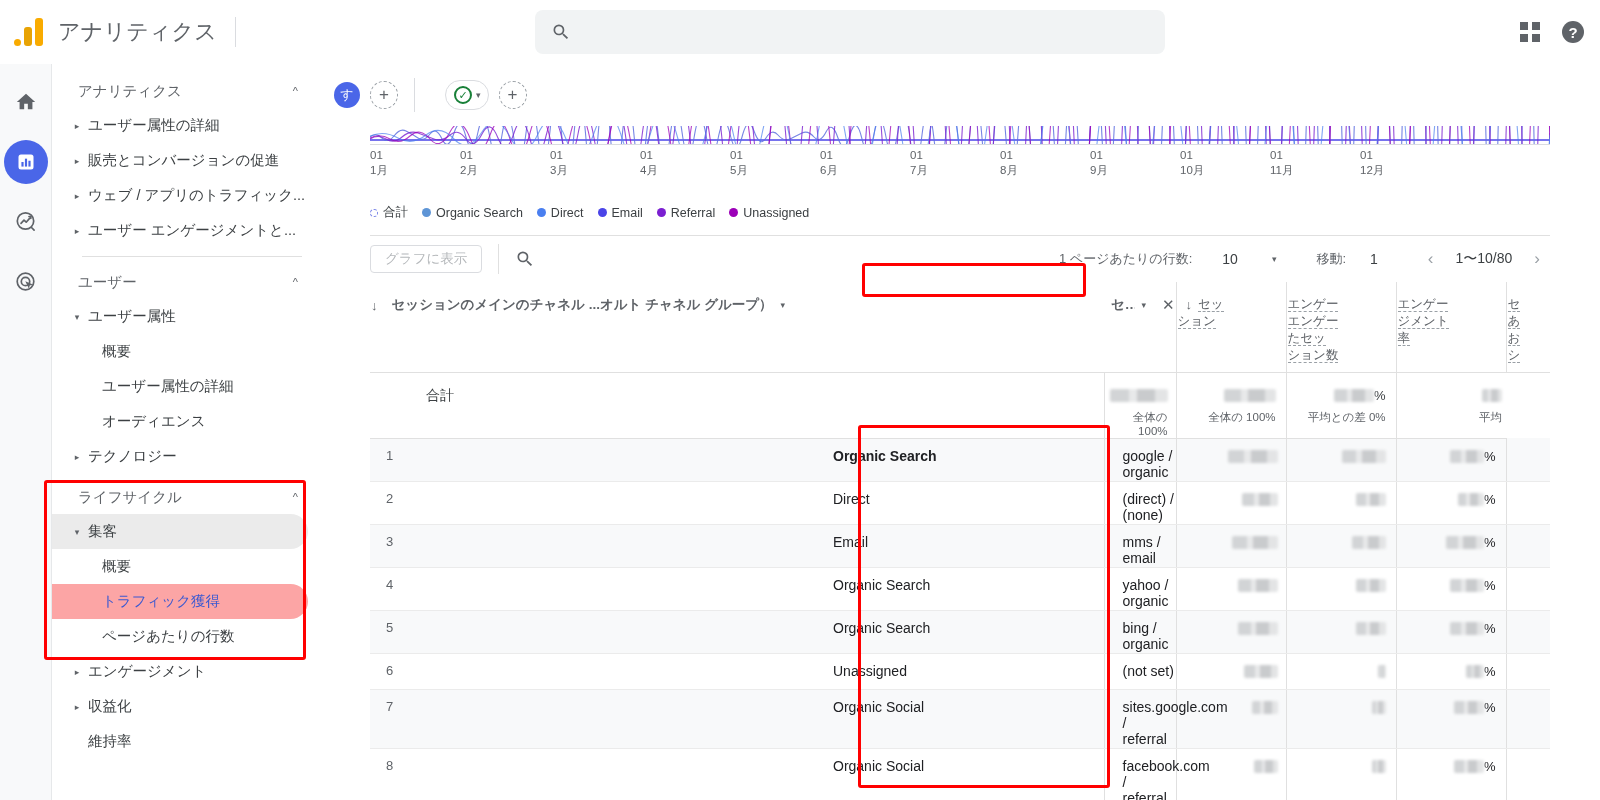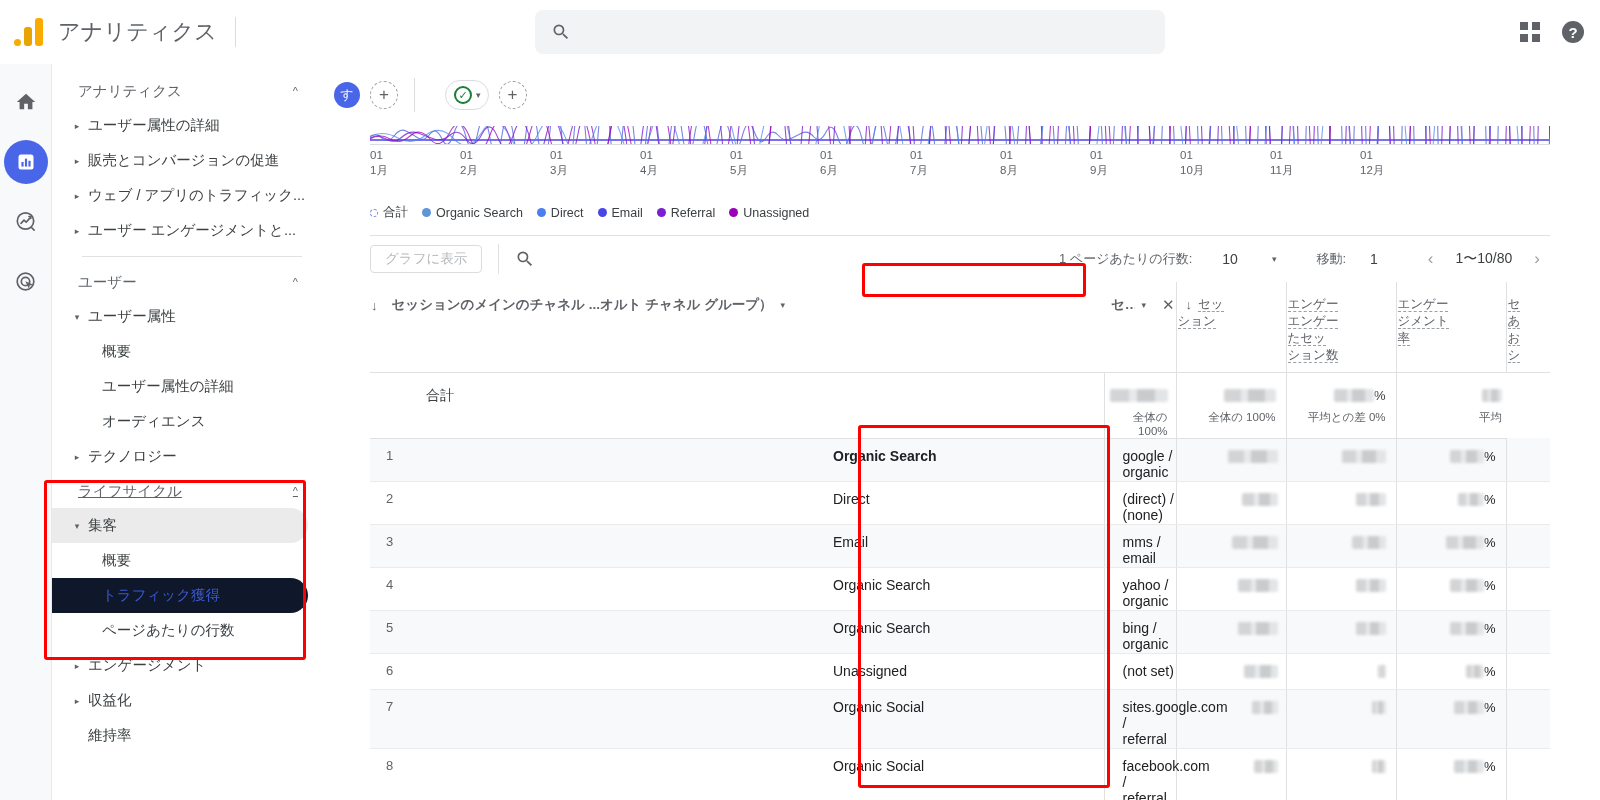--- a/index.html
+++ b/index.html
@@ -66,21 +66,21 @@
     display: flex; align-items: center; justify-content: space-between;
     padding: 0 22px 0 26px; height: 34px; color: #5f6368; font-size: 14.5px;
   }
   .nav-row {
     display: flex; align-items: center; height: 35px; padding-left: 14px;
     font-size: 14.5px; color: #3c4043; border-radius: 0 18px 18px 0; margin-right: 12px;
     white-space: nowrap;
   }
   .nav-row .caret { width: 22px; text-align: center; font-size: 9px; color: #5f6368; flex: 0 0 22px; }
   .nav-row.sub { padding-left: 50px; }
-  .nav-row.selected { background: #0f172a; color: #3b59d1; }
+  .nav-row.selected { background: #fca5a5; color: #3b59d1; }
   .nav-row.group-open { background: #ebebeb; }
   .divider { height: 1px; background: #e0e0e0; margin: 8px 18px 8px 30px; }
 
   
   .rpt-head {
     position: absolute; top: 64px; left: 320px; width: 1280px; height: 62px;
     background: #fff; display: flex; align-items: center; padding-left: 14px;
   }
   .avatar-blue {
     width: 26px; height: 26px; border-radius: 50%; background: #4a66e8; color: #fff;
@@ -274,21 +274,21 @@
       <span>ユーザー属性の詳細</span>
     </div>
     <div class="nav-row sub">
       <span>オーディエンス</span>
     </div>
     <div class="nav-row">
       <span class="caret">▸</span>
       <span>テクノロジー</span>
     </div>
 
-    <div class="sec-head" style="margin-top:0;text-decoration:underline;">
+    <div class="sec-head" style="margin-top:6px;">
       <span>ライフサイクル</span>
       <span style="font-size:11px;">^</span>
     </div>
     <div class="nav-row group-open">
       <span class="caret">▾</span>
       <span>集客</span>
     </div>
     <div class="nav-row sub">
       <span>概要</span>
     </div>

